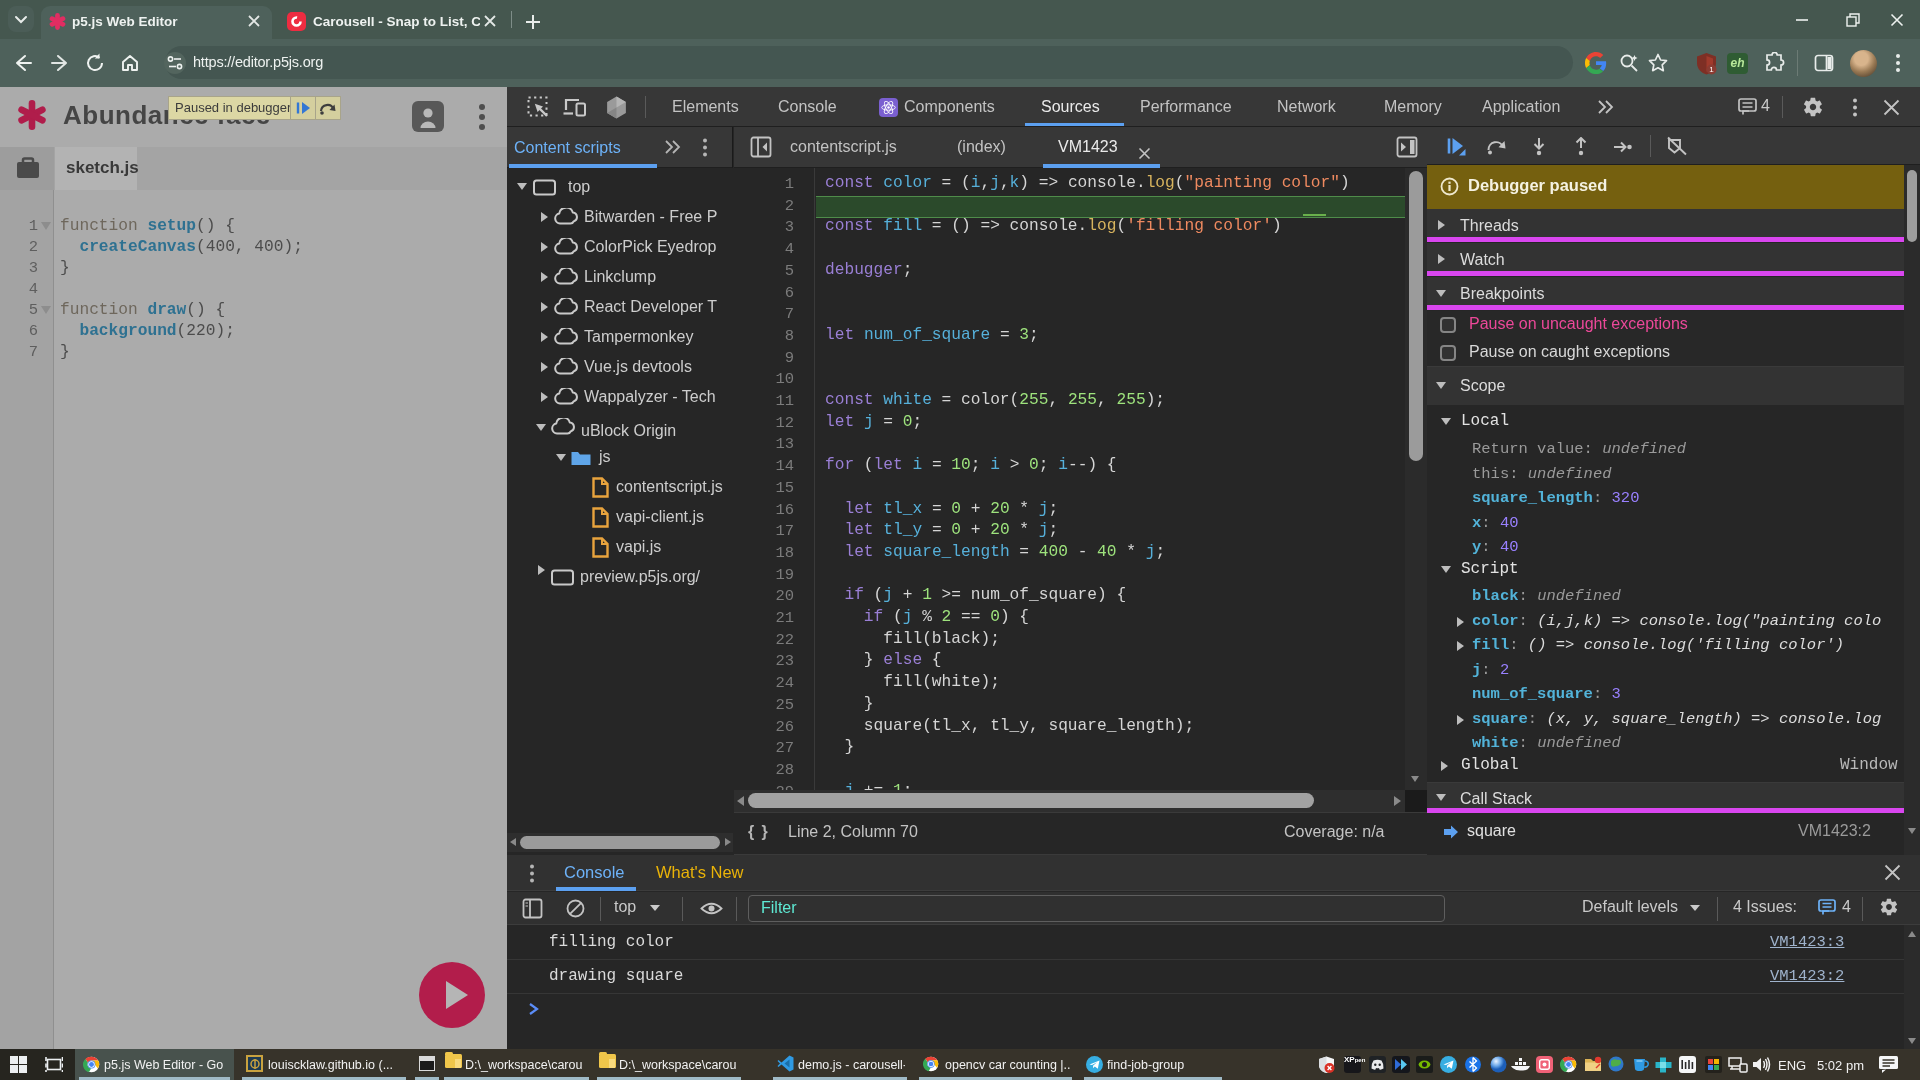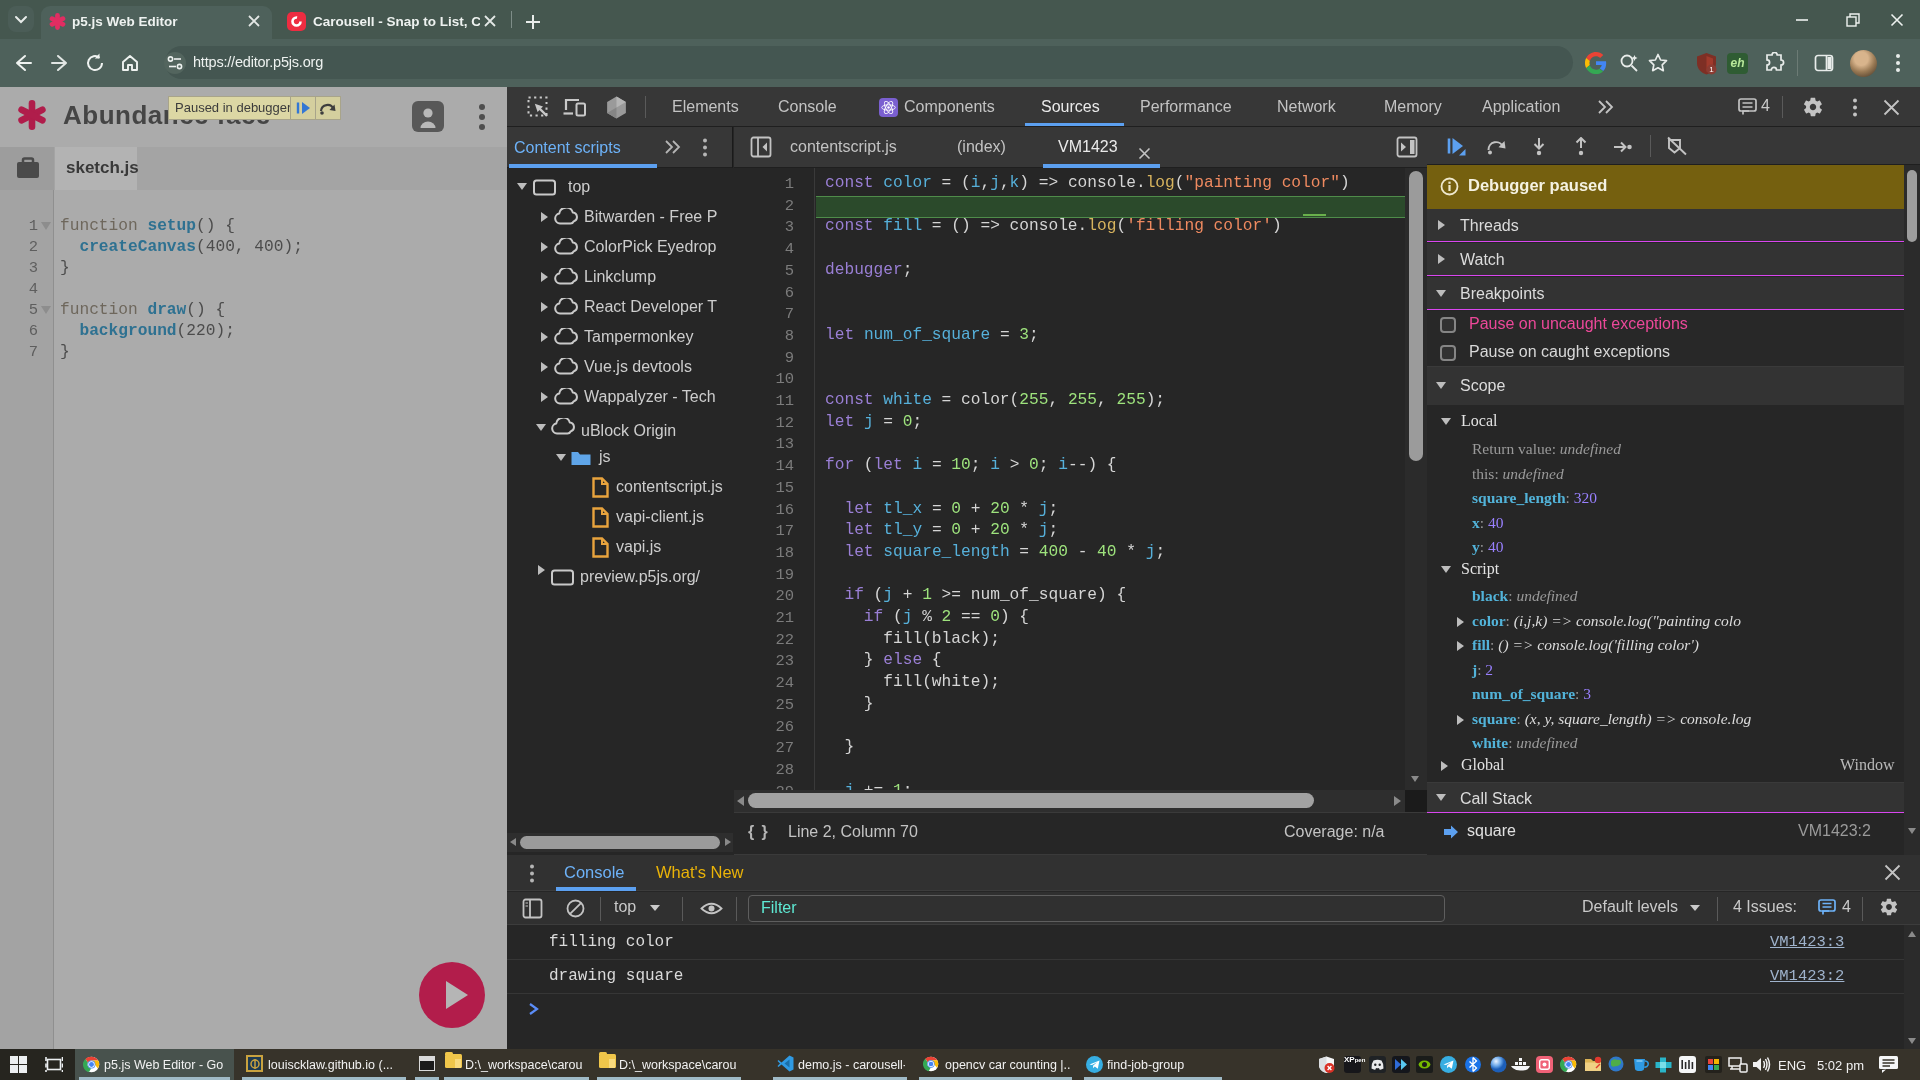--- a/index.html
+++ b/index.html
@@ -33,22 +33,22 @@
 .row2R{left:1427px;top:127px;width:493px;height:38px;background:#373737;border-bottom:1px solid #1f1f1f}
 .etab{position:absolute;top:127px;height:40px;line-height:40px;color:#c3c3c3;font-size:16px}
 .tree{left:507px;top:168px;width:226px;height:687px;background:#262626}
 .trow{position:absolute;height:30px;line-height:30px;color:#cdcdcd;font-size:16px;white-space:nowrap}
 .gutter{left:734px;top:168px;width:81px;height:622px;background:#262626;border-right:1px solid #3a3a3a}
 .lnum{position:absolute;width:60px;text-align:right;font-family:"Liberation Mono",monospace;font-size:15.5px;color:#7c7c7c}
 .code{left:816px;top:168px;width:589px;height:622px;background:#262626;overflow:hidden}
 .cl{position:absolute;left:825px;width:580px;overflow:hidden;white-space:pre;font-family:"Liberation Mono",monospace;font-size:16.2px;color:#d5d5d5}
 .k{color:#9a7fd5}.v{color:#56b0da}.n{color:#9ee37d}.pp{color:#d8b45e}.s{color:#ef8a60}
 .sb{left:1427px;top:165px;width:477px;height:890px;background:#262626}
-.shead{position:absolute;left:1427px;width:477px;background:#2f2f2f;border-bottom:1px solid #d946ef;color:#dcdcdc;font-size:16px}
-.smono{position:absolute;font-family:Liberation Serif, serif;font-size:15.5px;white-space:nowrap}
+.shead{position:absolute;left:1427px;width:477px;background:#2f2f2f;border-bottom:5px solid #d946ef;color:#dcdcdc;font-size:16px}
+.smono{position:absolute;font-family:Liberation Mono, monospace;font-size:15.5px;white-space:nowrap}
 .cy{color:#52b3d9;font-weight:bold}.pu{color:#9980ff}.gy{color:#9a9a9a}.it{font-style:italic;color:#dcdcdc}
 .tri{position:absolute;width:0;height:0}
 </style></head><body>
 <div id="root">
 
 <div class="ab tabstrip"></div>
 <div class="ab chevbtn">
       <svg width="26" height="26">
         <path d="M8 11 L13 16 L18 11" stroke="#e8ecea" stroke-width="2" fill="none" stroke-linecap="round"></path>
       </svg>
@@ -594,20 +594,21 @@
 <div class="cl" style="top:456.1px"><span class="k">for</span> (<span class="k">let</span> <span class="v">i</span> = <span class="n">10</span>; <span class="v">i</span> &gt; <span class="n">0</span>; <span class="v">i</span>--) {</div>
 <div class="cl" style="top:499.5px">  <span class="k">let</span> <span class="v">tl_x</span> = <span class="n">0</span> + <span class="n">20</span> * <span class="v">j</span>;</div>
 <div class="cl" style="top:521.2px">  <span class="k">let</span> <span class="v">tl_y</span> = <span class="n">0</span> + <span class="n">20</span> * <span class="v">j</span>;</div>
 <div class="cl" style="top:542.9px">  <span class="k">let</span> <span class="v">square_length</span> = <span class="n">400</span> - <span class="n">40</span> * <span class="v">j</span>;</div>
 <div class="cl" style="top:586.3px">  <span class="k">if</span> (<span class="v">j</span> + <span class="n">1</span> &gt;= num_of_square) {</div>
 <div class="cl" style="top:608px">    <span class="k">if</span> (<span class="v">j</span> % <span class="n">2</span> == <span class="n">0</span>) {</div>
 <div class="cl" style="top:629.7px">      fill(black);</div>
 <div class="cl" style="top:651.4px">    } <span class="k">else</span> {</div>
 <div class="cl" style="top:673.1px">      fill(white);</div>
 <div class="cl" style="top:694.8px">    }</div>
+<div class="cl" style="top:716.5px">    square(tl_x, tl_y, square_length);</div>
 <div class="cl" style="top:738.2px">  }</div>
 <div class="cl" style="top:781.6px">  <span class="v">j</span> += <span class="n">1</span>;</div>
 
 <div class="ab" style="left:1405px;top:168px;width:22px;height:644px;background:#2b2b2b"></div>
 <div class="ab" style="left:1409px;top:171px;width:14px;height:290px;border-radius:7px;background:#9b9b9b"></div>
 <div class="tri" style="left:1411px;top:776px;border-left:4.5px solid transparent;border-right:4.5px solid transparent;border-top:6px solid #8a8a8a"></div>
 <div class="ab" style="left:734px;top:790px;width:671px;height:22px;background:#2e2e2e"></div>
 <div class="ab" style="left:748px;top:793px;width:566px;height:15px;border-radius:8px;background:#a2a2a2"></div>
 <div class="tri" style="left:1394px;top:796px;border-top:5px solid transparent;border-bottom:5px solid transparent;border-left:7px solid #8a8a8a"></div>
 <div class="ab" style="left:1405px;top:790px;width:22px;height:22px;background:#1b1b1b"></div>

